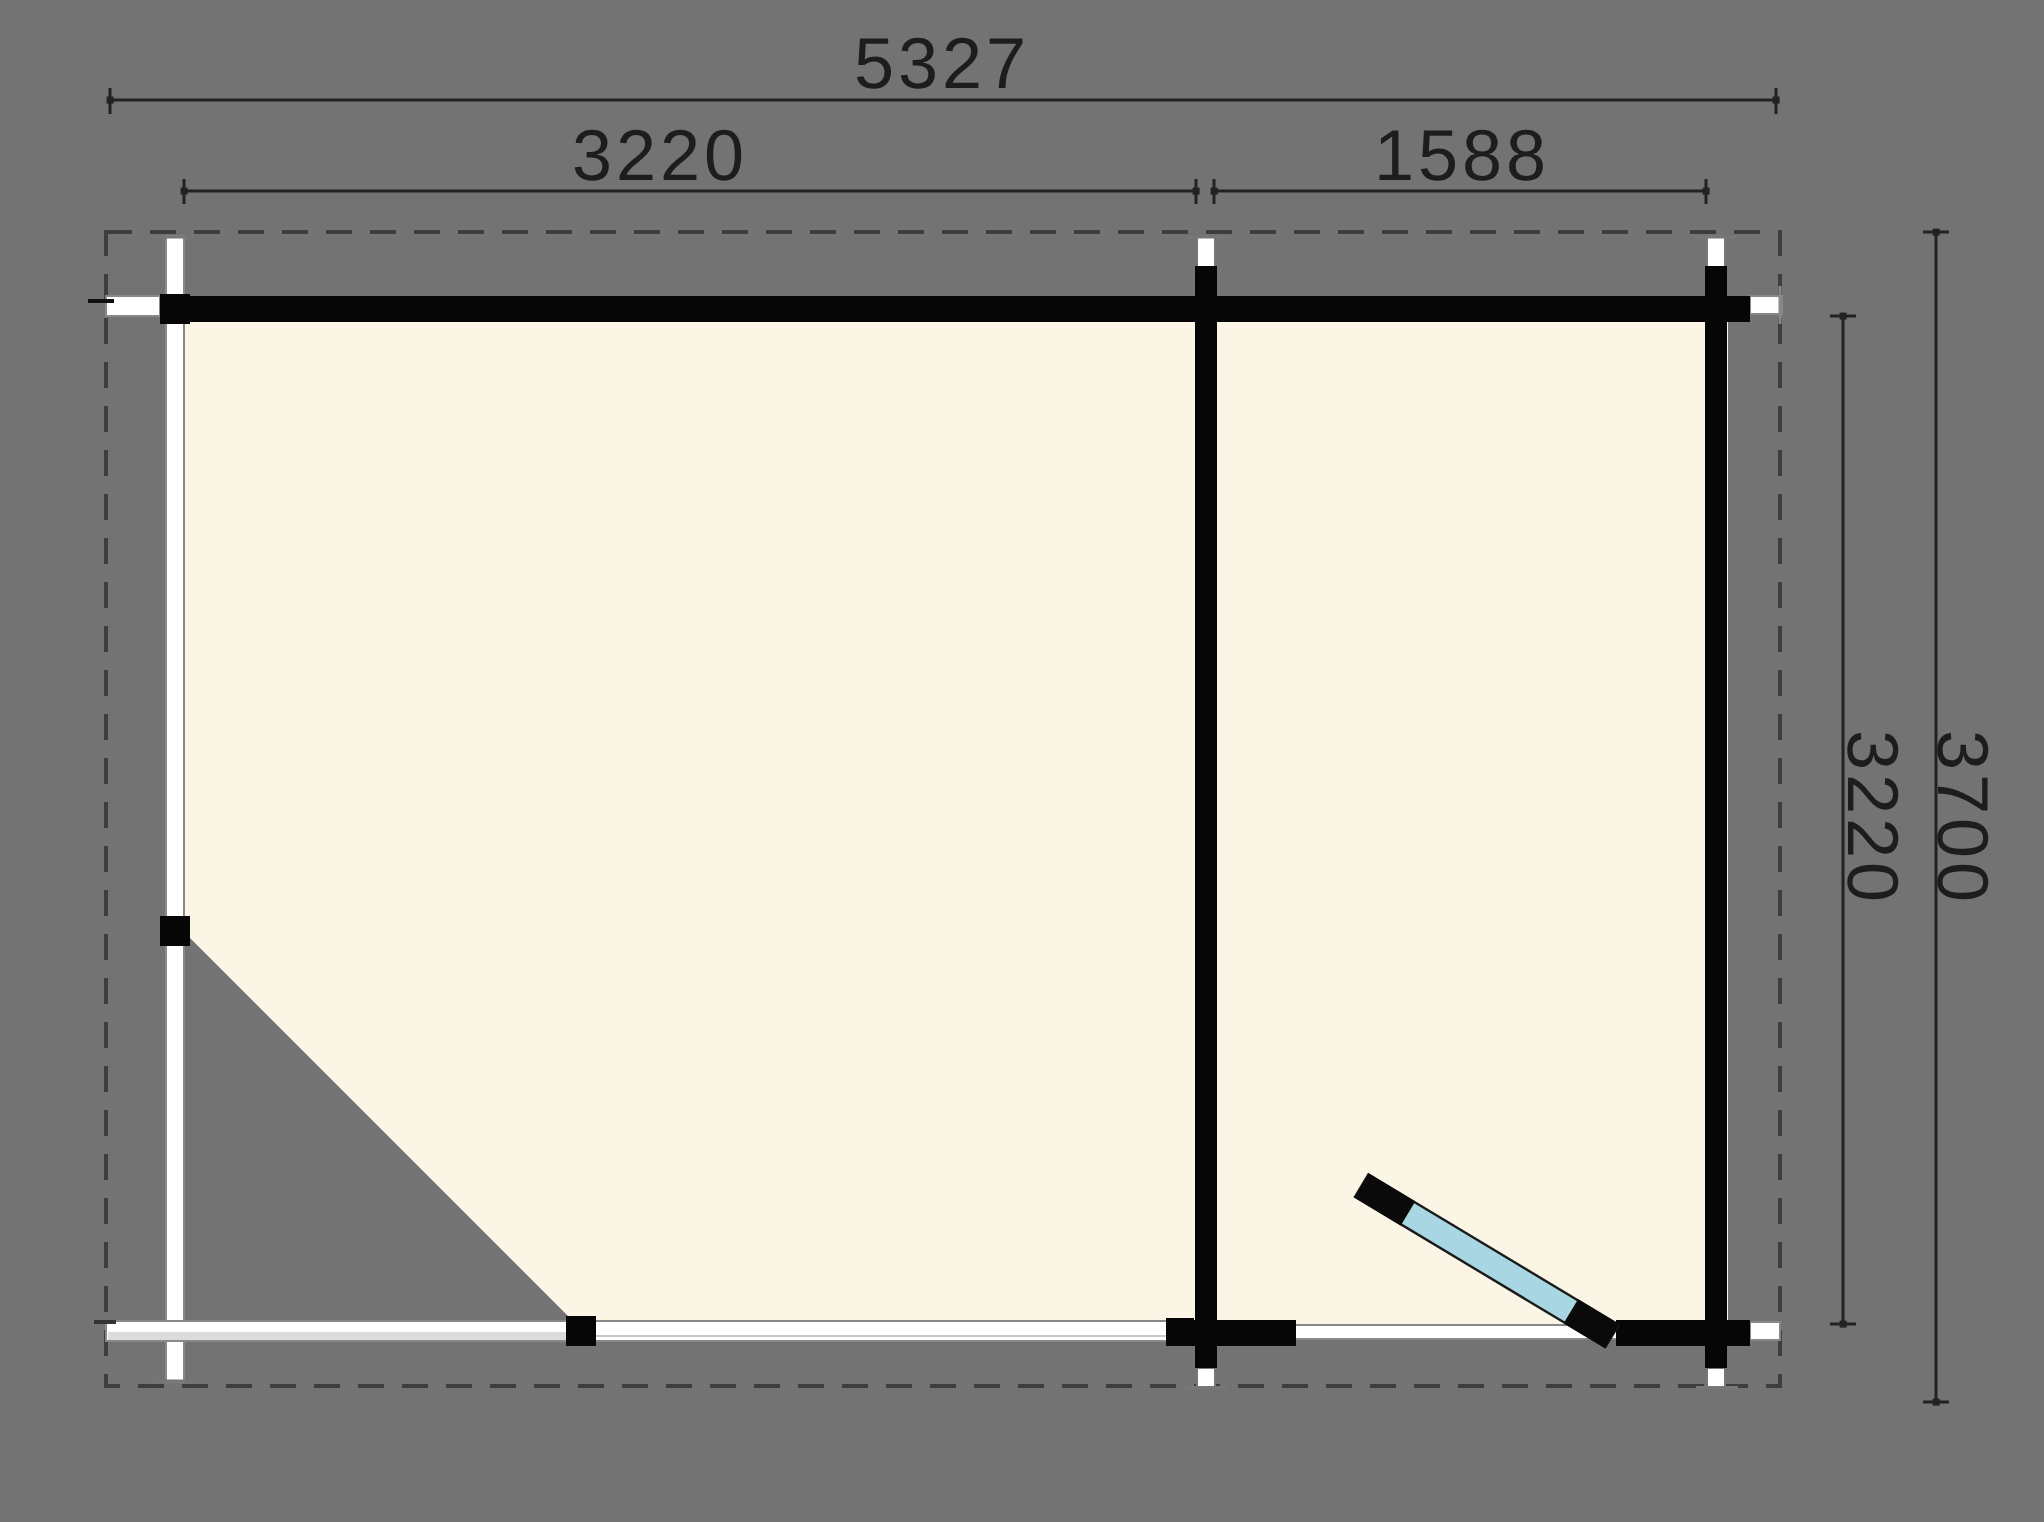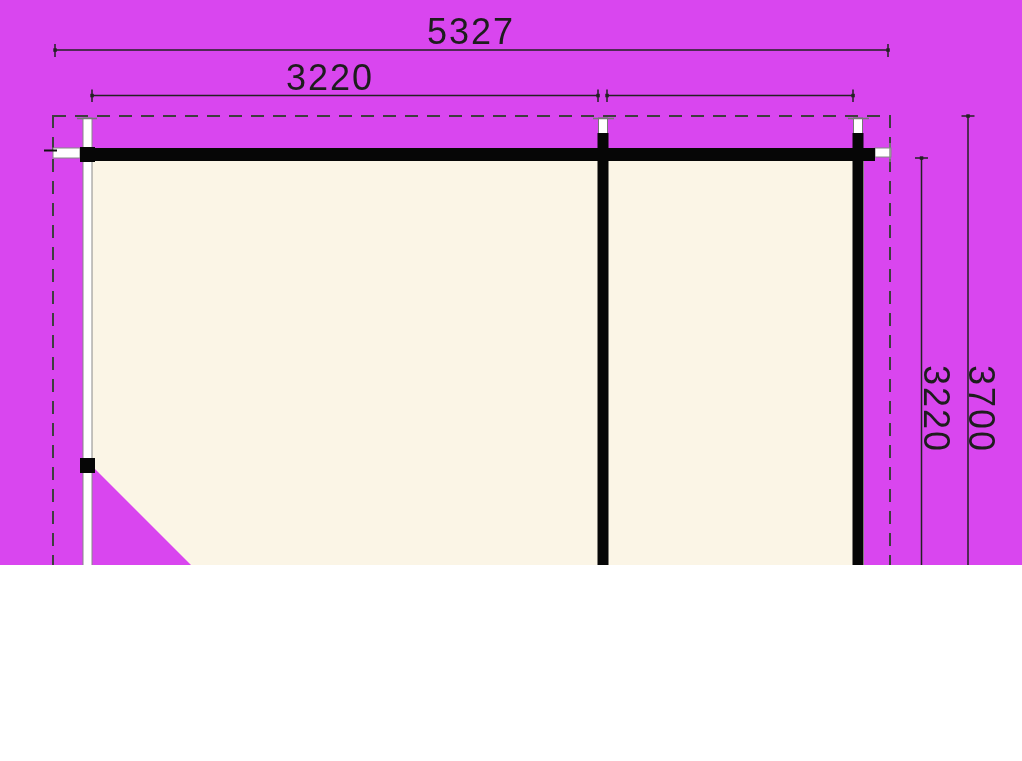--- a/index.html
+++ b/index.html
@@ -1,19 +1,19 @@
 <!DOCTYPE html>
 <html><head>
 <meta charset="utf-8">
 <style>
   html,body{margin:0;padding:0;background:#ffffff;}
   .stage{
     position:relative;
-    width:1022px;height:565px;
-    background:#d946ef;
+    width:1022px;height:761px;
+    background:#737373;
     overflow:hidden;
     font-family:"Liberation Sans", sans-serif;
   }
   .stage svg{position:absolute;left:0;top:0;}
   .dim{
     position:absolute;
     width:170px;
     font-size:36px;
     line-height:38px;
     letter-spacing:2px;
@@ -115,18 +115,19 @@
       <rect x="966.3" y="699.3" width="3.5" height="3.5"></rect>
       <rect x="919.8" y="156.3" width="3.5" height="3.5"></rect>
       <rect x="919.8" y="660.3" width="3.5" height="3.5"></rect>
     </g>
   </svg>
 
   <span class="dim" style="left:386px;top:13px;">5327</span>
 
   <span class="dim" style="left:245px;top:59px;">3220</span>
 
+  <span class="dim" style="left:646px;top:59px;">1588</span>
 
   <span class="dim rot" style="left:851px;top:390px;">3220</span>
 
   <span class="dim rot" style="left:896px;top:390px;">3700</span>
 
 </div>
 
 </body></html>

